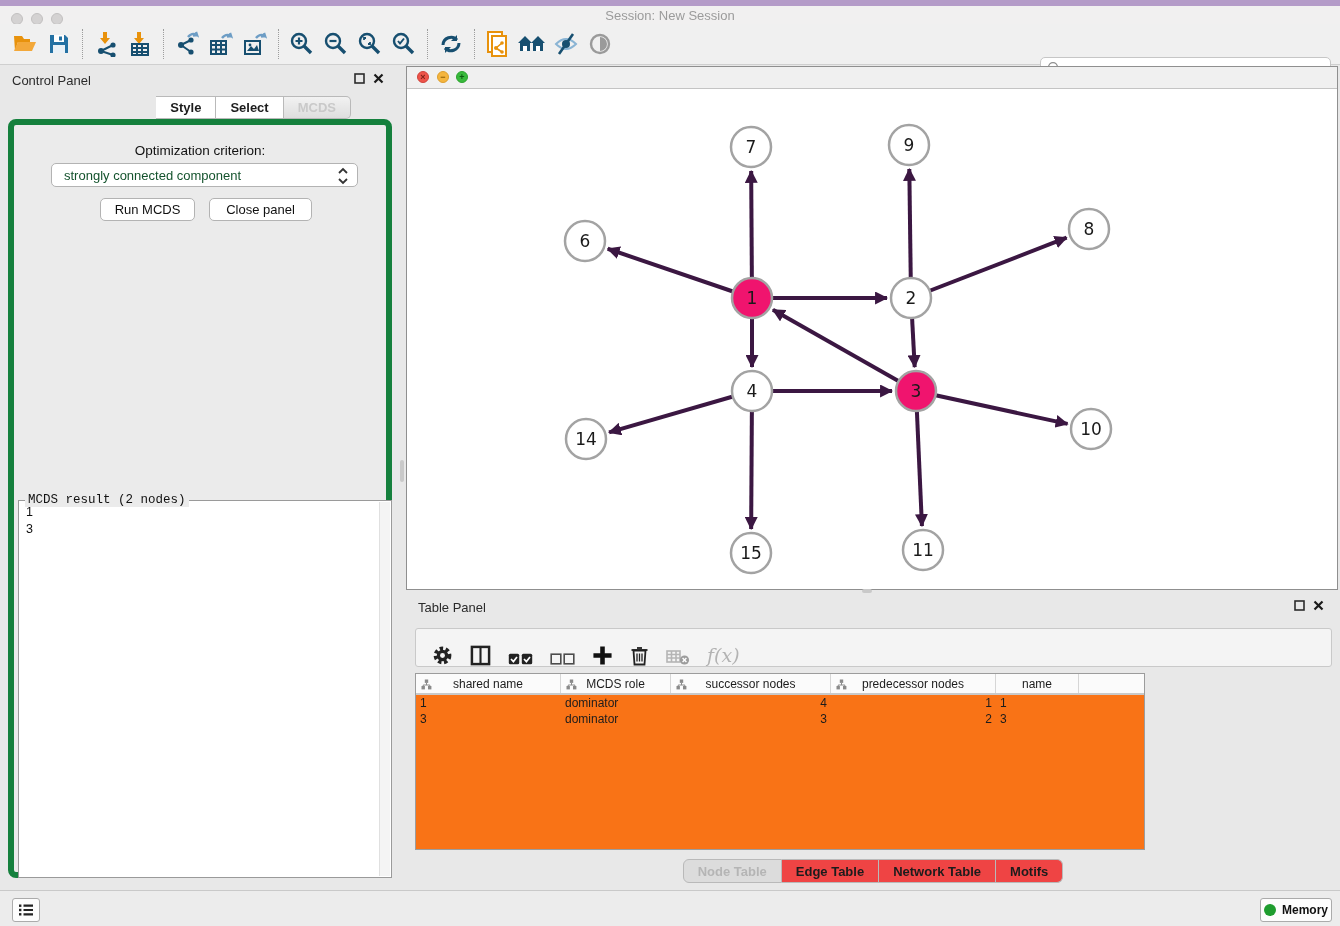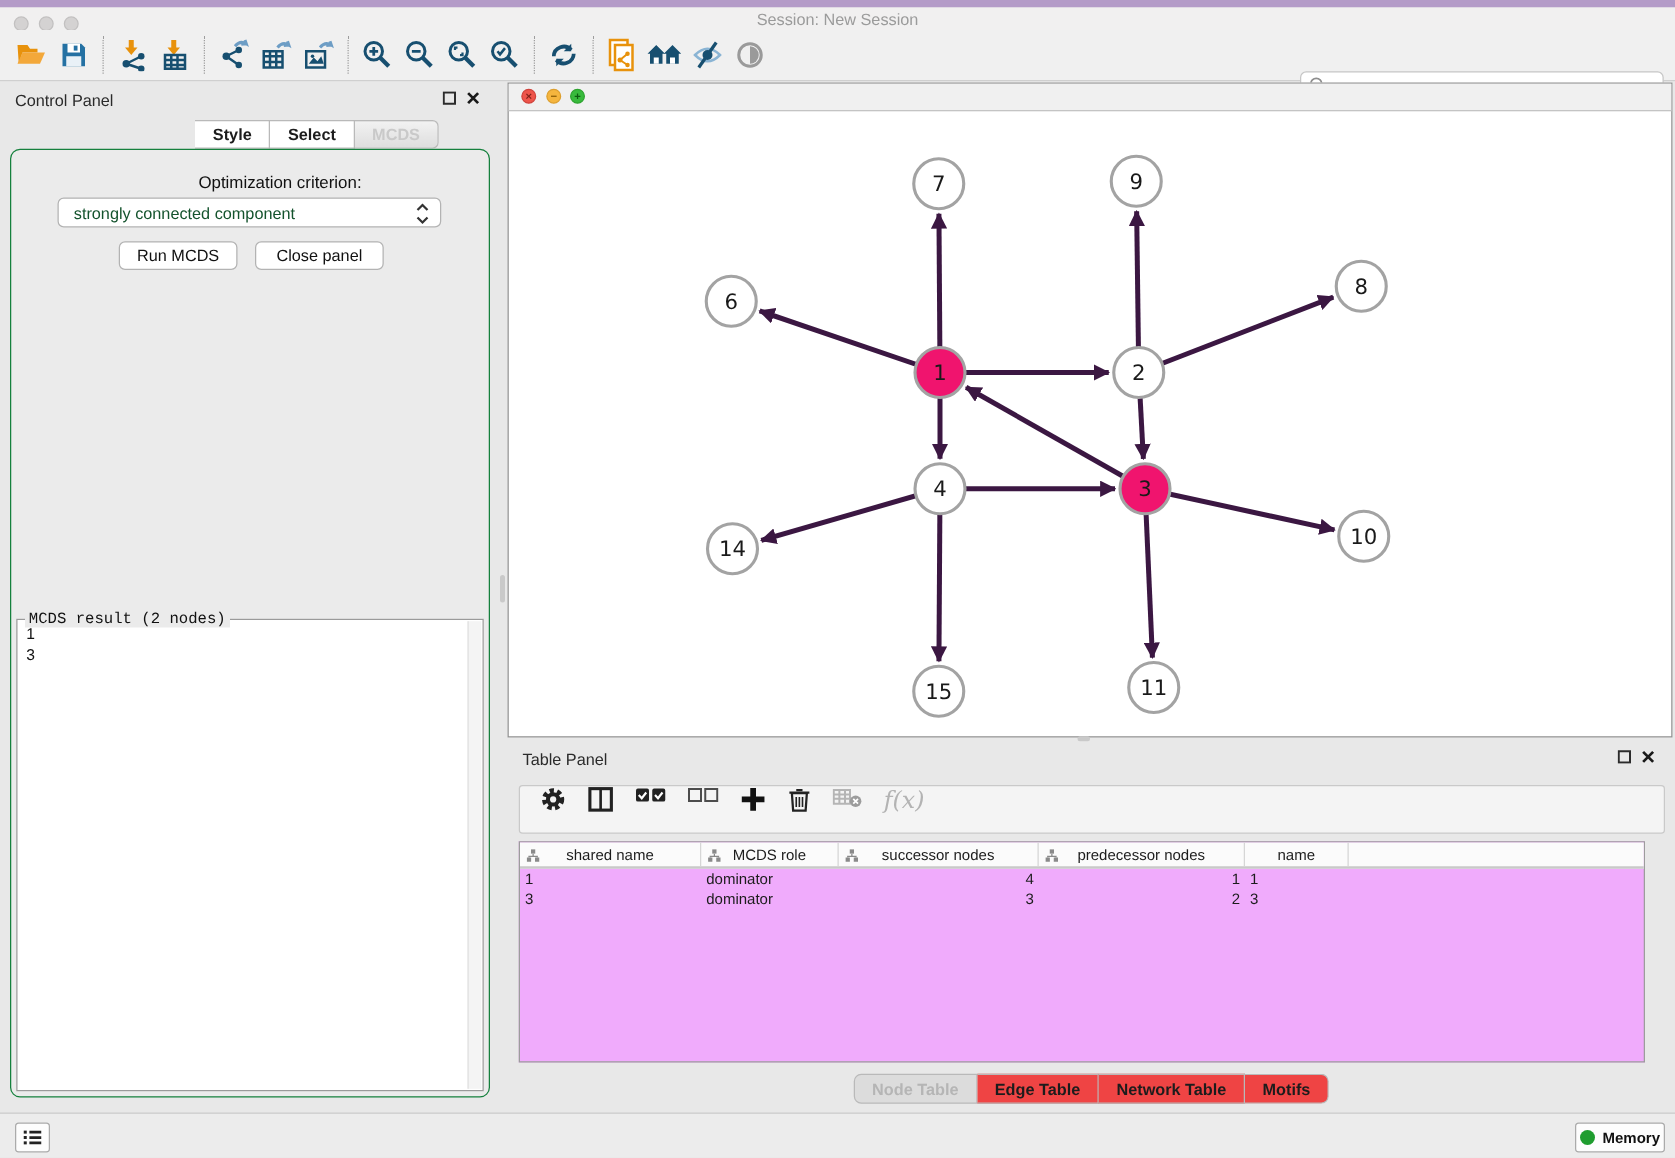--- a/index.html
+++ b/index.html
@@ -21,21 +21,21 @@
 
   
   .cp { left:0; top:68px; width:400px; height:812px; }
   .panel-head { font-size:13px; color:#2b2b2b; }
   .win-btns { display:flex; gap:8px; align-items:center; }
   .cp-tabs { left:75px; top:28px; display:flex; }
   .seg { border:1px solid #b9b9b9; border-left:none; background:#fff; font-size:13px; font-weight:bold; color:#1c1c1c; padding:4px 14px; height:23px; display:flex; align-items:center; }
   .seg.first { border-left:1px solid #b9b9b9; border-radius:5px 0 0 5px;margin-top:44px; }
   .seg.last { border-radius:0 5px 5px 0; }
   .seg.selected { background:linear-gradient(#f2f2f2,#dedede); color:#c9c9c9; }
-  .cp-body { left:8px; top:51px; width:384px; height:759px; background:#ebebeb; border:1px solid #15803d; border-radius:8px;padding-left:24px; }
+  .cp-body { left:8px; top:51px; width:384px; height:759px; background:#ebebeb; border:6px solid #15803d; border-radius:8px; }
   .opt-label { width:100%; text-align:center; top:18px; font-size:13.5px; color:#111; }
   .dropdown { left:37px; top:38px; width:307px; height:24px; background:#fff; border:1px solid #b3b3b3; border-radius:5px; display:flex; align-items:center; font-size:13px; color:#14532d; padding-left:12px; }
   .dd-chevrons { position:absolute; right:8px; top:3px; }
   .btn { background:#fff; border:1px solid #b3b3b3; border-radius:5px; font-size:13px; color:#111; height:23px; display:inline-flex; align-items:center; justify-content:center; font-family:"Liberation Sans",sans-serif; }
   .mcds-fieldset { left:4px; top:375px; width:374px; height:378px; border:1px solid #9a9a9a; background:#fff; }
   .mcds-legend { position:absolute; left:6px; top:-8px; background:#ebebeb; font-size:12.5px; padding:0 3px; color:#111;font-family:Liberation Mono, monospace; }
   .mcds-text { position:absolute; left:2px; top:3px; font-size:12.5px; line-height:17px; color:#111; white-space:pre; padding-left:5px; }
   .mcds-scroll { position:absolute; right:1px; top:1px; width:11px; height:374px; background:#f4f4f4; border-left:1px solid #e0e0e0; }
 
   
@@ -43,23 +43,23 @@
   .netwin-titlebar { left:0; top:0; width:100%; height:22px; background:#f0f0f0; border-bottom:1px solid #c4c4c4; }
   .nt-title { width:100%; text-align:center; top:3px; font-size:13px; color:#1d1d1d; }
   .tl { width:12px; height:12px; border-radius:50%; display:inline-flex; align-items:center; justify-content:center; font-size:9px; font-weight:bold; line-height:1; }
   .tl-red { background:#ee544a; border:1px solid #d0423b; color:#7d1f17; }
   .tl-yel { background:#f5b53e; border:1px solid #dd9f2e; color:#8a5d06; }
   .tl-grn { background:#38ba3c; border:1px solid #2da32f; color:#0d5c10; }
   .net-canvas { left:0; top:22px; }
 
   
   .tp { left:406px; top:595px; width:934px; height:295px; }
-  .tp-toolbar { left:9px; top:33px; width:917px; height:39px; background:#f4f4f4; border:1px solid #c9c9c9; border-radius:3px; display:flex; align-items:flex-start; gap:17px; padding-left:16px; }
+  .tp-toolbar { left:9px; top:33px; width:917px; height:39px; background:#f4f4f4; border:1px solid #c9c9c9; border-radius:3px; display:flex; align-items:flex-end; gap:17px; padding-left:16px; }
   .fx { font-family:"DejaVu Serif", serif; font-style:italic; font-size:19px; color:#b3b3b3; }
-  .ttable { left:9px; top:78px; width:901px; height:177px; background:#f0abfc; border:1px solid #9c9c9c; font-size:12px; }
+  .ttable { left:9px; top:78px; width:730px; height:177px; background:#f97316; border:1px solid #9c9c9c; font-size:12px; }
   .thead { display:flex; height:21px; background:#fbfbfb; border-bottom:2px solid #c9c9c9; }
   .th { display:flex; align-items:center; justify-content:center; gap:6px; border-right:1px solid #d6d6d6; color:#1c1c1c; position:relative; }
   .th .tree-ic { position:absolute; left:5px; top:5px; }
   .trow { display:flex; height:16px; align-items:center; color:#1c1c1c; }
   .td { padding:0 4px; overflow:hidden; white-space:nowrap; }
   .tab-strip { left:0; top:264px; width:934px; display:flex; justify-content:center; }
   .ttab { border:1px solid #b9b9b9; border-left:none; background:#ef4444; font-size:13px; font-weight:bold; color:#1c1c1c; padding:4px 14px; height:24px; display:flex; align-items:center; }
   .ttab.first { border-left:1px solid #b9b9b9; border-radius:6px 0 0 6px; }
   .ttab.last { border-radius:0 6px 6px 0; }
   .ttab.selected { background:#dcdcdc; color:#b5b5b5; }

